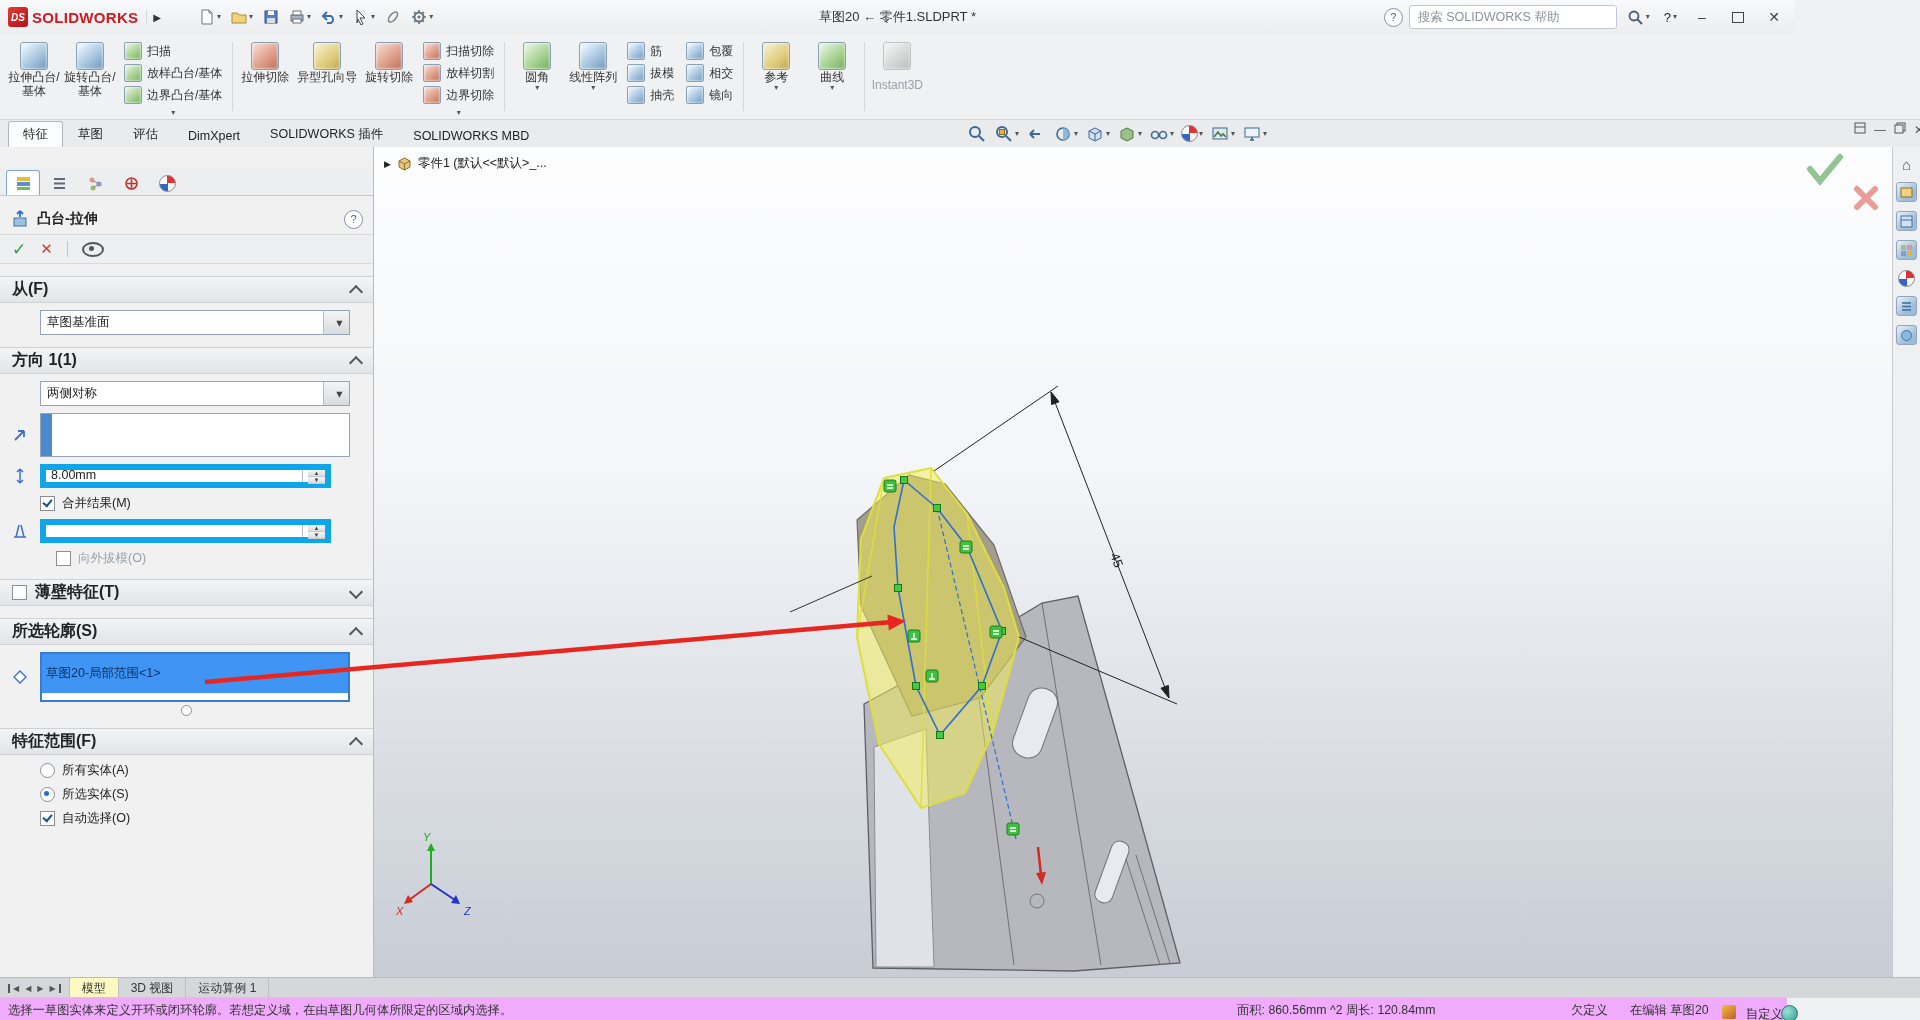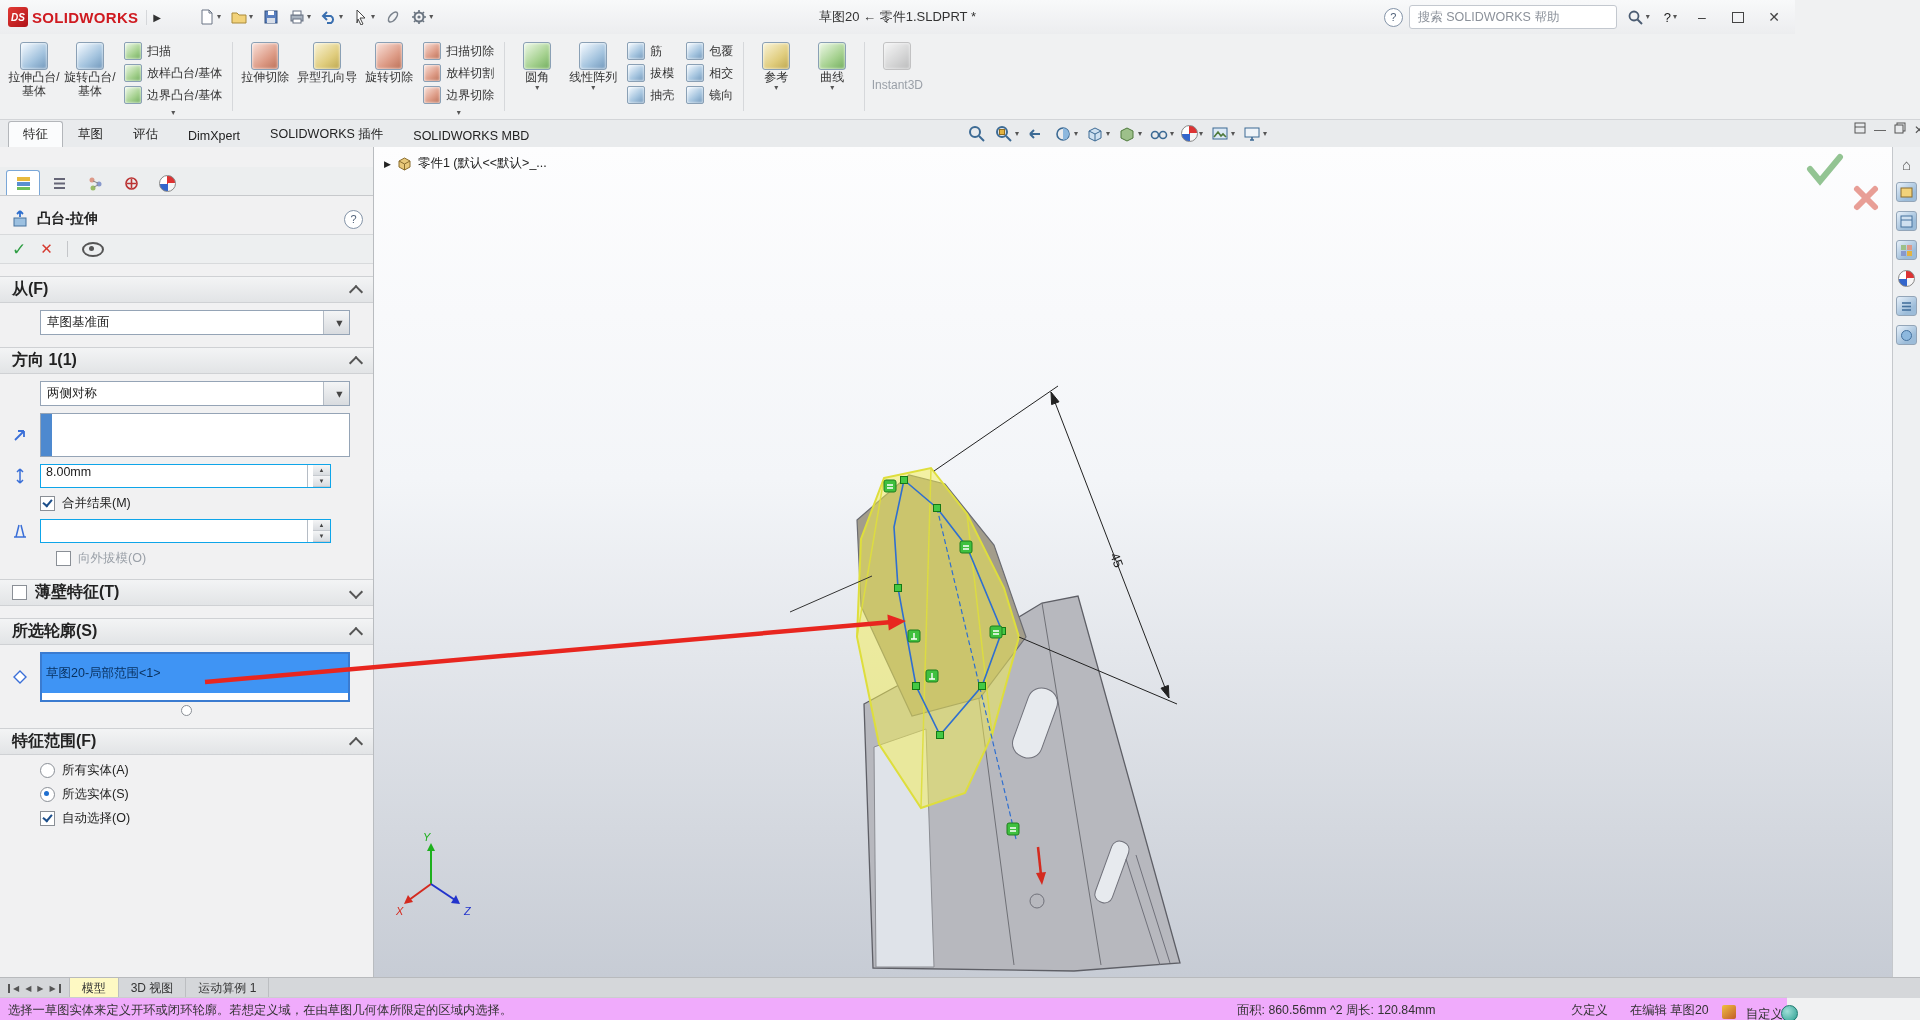--- a/index.html
+++ b/index.html
@@ -77,21 +77,21 @@
   .chev{width:8px;height:8px;border-left:2px solid #555;border-top:2px solid #555;transform:rotate(45deg);margin-left:auto;margin-top:4px;}
   .chev.down{transform:rotate(225deg);margin-top:-2px;}
   .row{display:flex;align-items:center;margin:7px 0 0 0;}
   .gutter{width:40px;display:flex;justify-content:center;flex:none;}
   .combo{width:310px;height:25px;background:#fff;border:1px solid #95a4b6;display:flex;align-items:center;box-sizing:border-box;}
   .combo span{padding-left:6px;font-size:12.5px;}
   .combo-btn{margin-left:auto;width:19px;align-self:stretch;border-left:1px solid #b5bcc5;
     background:linear-gradient(#f4f5f6,#d8dbdf);display:flex;align-items:center;justify-content:center;font-size:9px;color:#444;}
   .dirbox{width:310px;height:44px;background:#fff;border:1px solid #95a4b6;position:relative;box-sizing:border-box;}
   .dirbox::before{content:"";position:absolute;left:0;top:0;bottom:0;width:11px;background:#4d89cf;}
-  .field{width:291px;height:24px;background:#fff;border:1px solid #0ea5e9;display:flex;align-items:flex-start;box-sizing:border-box;}
+  .field{width:291px;height:24px;background:#fff;border:6px solid #0ea5e9;display:flex;align-items:flex-end;box-sizing:border-box;}
   .field span{padding-left:5px;font-size:12.5px;}
   .spin{margin-left:auto;width:17px;align-self:stretch;display:flex;flex-direction:column;border-left:1px solid #b5bcc5;}
   .spin i{flex:1;font-style:normal;font-size:6px;color:#444;display:flex;align-items:center;justify-content:center;
     background:linear-gradient(#f4f5f6,#d9dce0);border-bottom:1px solid #c5c9ce;}
   .cb{width:13px;height:13px;border:1px solid #8a8f96;background:#fff;position:relative;flex:none;display:inline-block;}
   .cb.on::after{content:"";position:absolute;left:2px;top:2px;width:7px;height:4px;
     border-left:2px solid #1d4f8b;border-bottom:2px solid #1d4f8b;transform:rotate(-50deg);}
   .rad{width:13px;height:13px;border:1px solid #8a8f96;border-radius:50%;background:#fff;position:relative;flex:none;display:inline-block;}
   .rad.on::after{content:"";position:absolute;left:3px;top:3px;width:5px;height:5px;border-radius:50%;background:#1f6fd0;}
   .optlbl{margin-left:7px;font-size:12.5px;}

